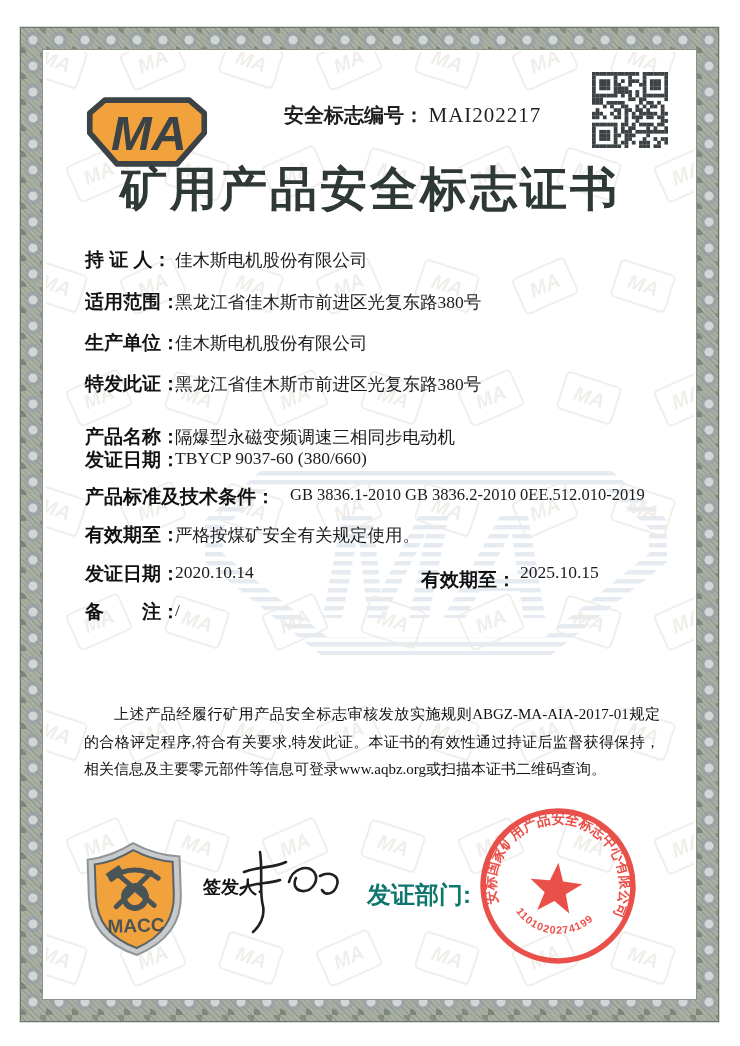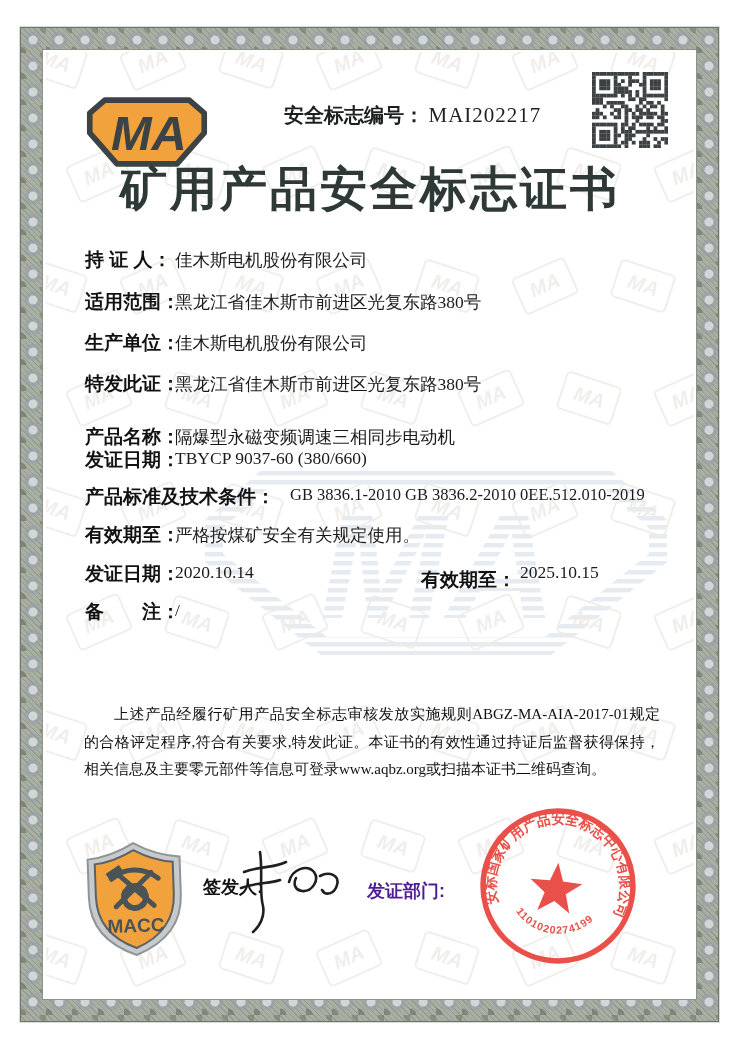--- a/index.html
+++ b/index.html
@@ -58,21 +58,21 @@
   
   .statement{
     position:absolute;left:84px;top:701px;width:576px;
     font-family:"Liberation Serif",serif;font-size:15px;line-height:27.5px;
     color:#101010;text-indent:2em;text-align:justify;font-weight:500;
   }
   
   .macc{position:absolute;left:82px;top:840px;transform:rotate(-2deg);}
   .signer{position:absolute;left:203px;top:875px;font-size:18px;font-weight:bold;color:#121212;}
   .signature{position:absolute;left:234px;top:840px;}
-  .dept{position:absolute;left:367px;top:879px;font-size:18px;font-weight:bold;color:#4c1d95;}
+  .dept{position:absolute;left:367px;top:879px;font-size:24px;font-weight:bold;color:#0f766e;}
   .stamp{position:absolute;left:477px;top:805px;opacity:.92;}
 </style>
 </head>
 <body>
 
 <div class="frame">
   <div class="page-inner"></div>
 </div>
 
 <div class="wm-layer" id="wm-layer">

